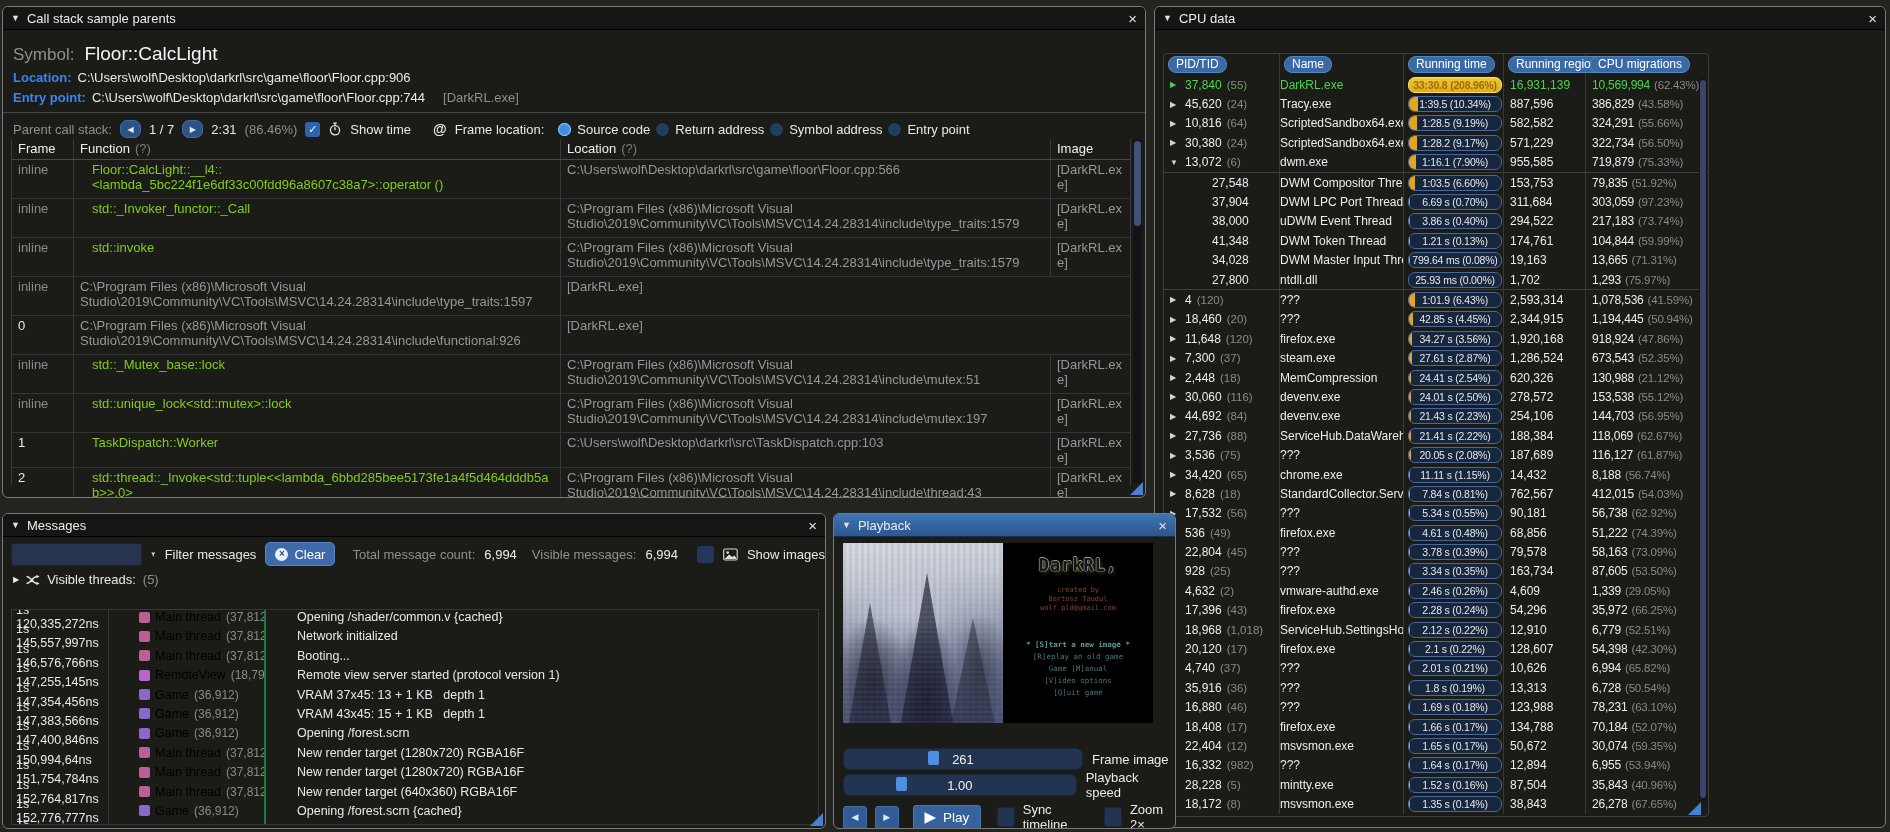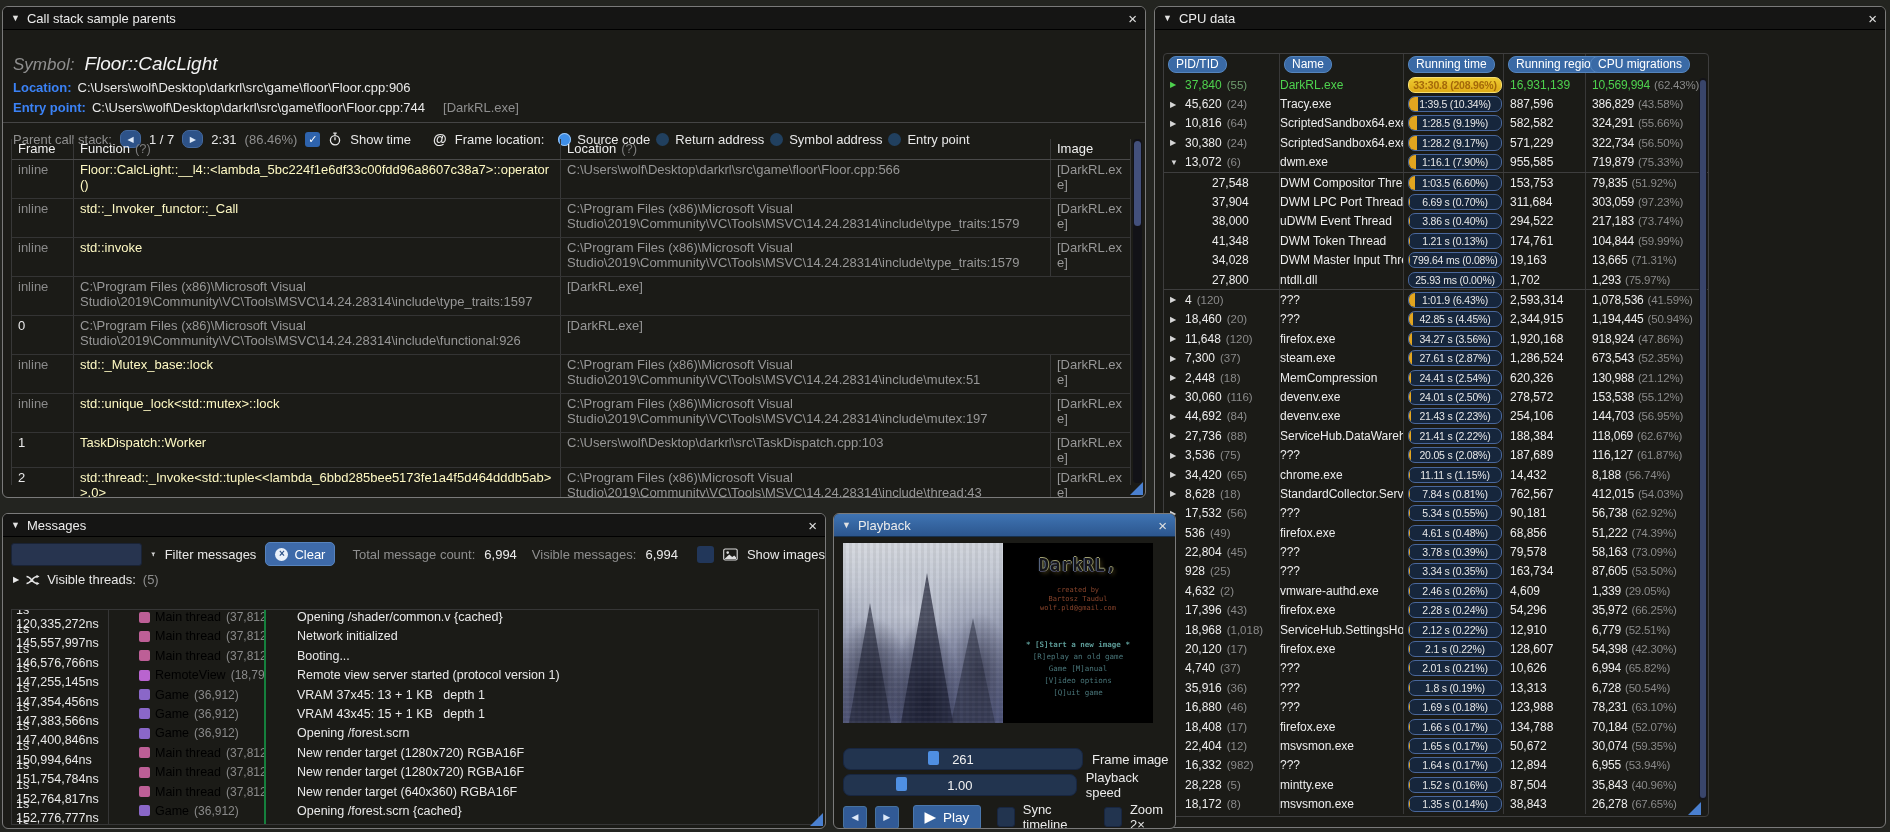--- a/index.html
+++ b/index.html
@@ -9,21 +9,21 @@
   .titlebar .tri{font-size:9px;color:#e2e2e2;}
   .titlebar .close{margin-left:auto;color:#e0e0e0;font-size:15px;line-height:1;}
   .dim{color:#8f8f8f;}
   .w{color:#ebebeb;}
   .grip{position:absolute;width:0;height:0;border-left:13px solid transparent;border-bottom:13px solid #4a80d0;}
   svg{display:block;}
 
   
   #cs{left:2px;top:6px;width:1144px;height:492px;}
   #cs .body{position:absolute;left:0;right:0;top:22px;bottom:0;padding:6px 10px 0 10px;}
-  .sym-row{font-size:17px;color:#8f8f8f;margin-top:18px;font-style:italic;}
+  .sym-row{font-size:17px;color:#8f8f8f;margin-top:8px;}
   .sym-row .val{font-size:19px;color:#f4f4f4;margin-left:10px;}
   .loc-row{font-size:13px;margin-top:5px;}
   .loc-row .lbl{color:#3b82f6;font-weight:bold;}
   .loc-row .val{color:#e9e9e9;margin-left:6px;}
   .loc-row .img{color:#8f8f8f;margin-left:18px;}
   .cs-sep{border-top:1px solid #454545;margin:7px -10px 0 -10px;}
   .ctrl-row{display:flex;align-items:center;gap:8px;margin-top:5px;font-size:13px;color:#e8e8e8;height:22px;}
   .navbtn{width:19px;height:16px;border-radius:7px;background:#2d5288;border:1px solid #44699e;color:#dce8f8;
     font-size:8px;display:flex;align-items:center;justify-content:center;}
   .chk{width:15px;height:15px;border-radius:3px;background:#2e63ad;color:#fff;font-size:11px;display:flex;align-items:center;justify-content:center;}
@@ -34,21 +34,21 @@
   .at{font-weight:bold;font-size:14px;}
   .cs-table{position:absolute;left:8px;top:110px;width:1118px;bottom:12px;font-size:13px;border-left:1px solid #383838;border-right:1px solid #383838;}
   .cs-row,.cs-head{display:grid;grid-template-columns:62px 487px 490px 1fr;}
   .cs-head{border-bottom:1px solid #4a4a4a;color:#f0f0f0;}
   .cs-head .cell{padding:2px 6px 3px 6px;}
   .cs-row{border-bottom:1px solid #343434;}
   .cell{padding:2px 6px;box-sizing:border-box;overflow:hidden;overflow-wrap:anywhere;}
   .bR{border-right:1px solid #383838;}
   .c-frame{color:#e9e9e9;}
   .c-frame.dim{color:#8a8a8a;}
-  .c-fn{color:#fef9c3;}
+  .c-fn{color:#84cc16;margin-left:12px;}
   .c-loc{color:#979797;}
   .c-img{color:#979797;}
   .help{color:#7c7c7c;margin-left:5px;}
   .vscroll{position:absolute;top:110px;bottom:14px;right:3px;width:9px;background:#121217;border-radius:4px;}
   .vscroll .thumb{position:absolute;left:1px;right:1px;border-radius:4px;background:#43507c;}
   #cs .grip{right:2px;bottom:2px;}
 
   
   #msg{left:2px;top:513px;width:824px;height:316px;z-index:2;}
   #msg .body{position:absolute;left:0;right:0;top:22px;bottom:0;}

